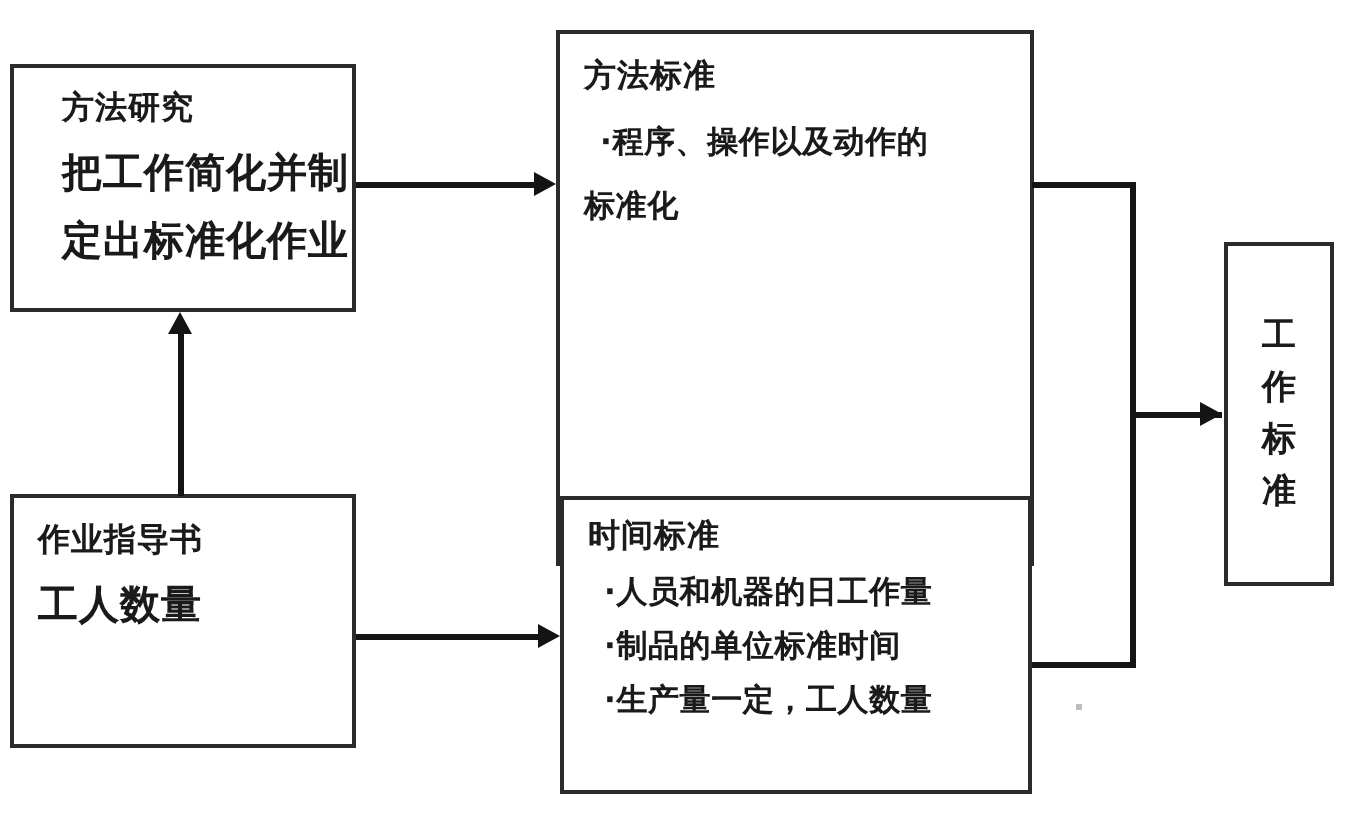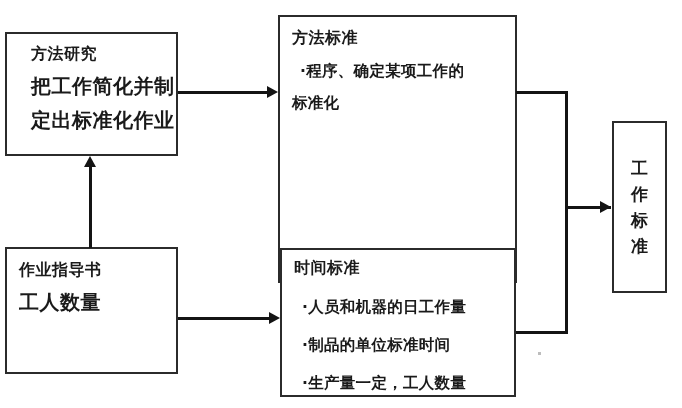--- a/index.html
+++ b/index.html
@@ -57,21 +57,21 @@
   #box-method-study   { left: 5px;   top: 32px;  width: 173px; height: 124px; }
   #box-method-study .box-inner { padding-top: 12px; gap: 13px; padding-left: 12px; margin-left: 12px; }
 
   #box-method-standard { left: 278px; top: 15px;  width: 239px; height: 268px; }
   #box-method-standard .box-inner { padding-top: 13px; gap: 16px; padding-left: 12px; }
 
   #box-work-measure   { left: 5px;   top: 247px; width: 173px; height: 127px; }
   #box-work-measure .box-inner { padding-top: 13px; gap: 13px; padding-left: 12px; }
 
   #box-time-standard  { left: 280px; top: 248px; width: 236px; height: 149px; }
-  #box-time-standard .box-inner { padding-top: 10px; gap: 22px; padding-left: 12px; }
+  #box-time-standard .box-inner { padding-top: 10px; gap: 11px; padding-left: 12px; }
 
   #box-work-standard  { left: 612px; top: 121px; width: 55px; height: 172px; }
   #box-work-standard .box-inner {
     padding: 0;
     align-items: center;
     justify-content: center;
     gap: 9px;
   }
   .vchar {
     font-size: 17px;
@@ -139,21 +139,21 @@
     <div class="box-inner">
       <div class="title">方法研究</div>
       <div class="line">把工作简化并制</div>
       <div class="line">定出标准化作业</div>
     </div>
   </div>
 
   <div class="box" id="box-method-standard">
     <div class="box-inner">
       <div class="title">方法标准</div>
-      <div class="bullet indent">·程序、确定某项工作的</div>
+      <div class="bullet indent">·程序、操作以及动作的</div>
       <div class="bullet">标准化</div>
     </div>
   </div>
 
   <div class="box" id="box-work-measure">
     <div class="box-inner">
       <div class="title">作业指导书</div>
       <div class="line">工人数量</div>
     </div>
   </div>

